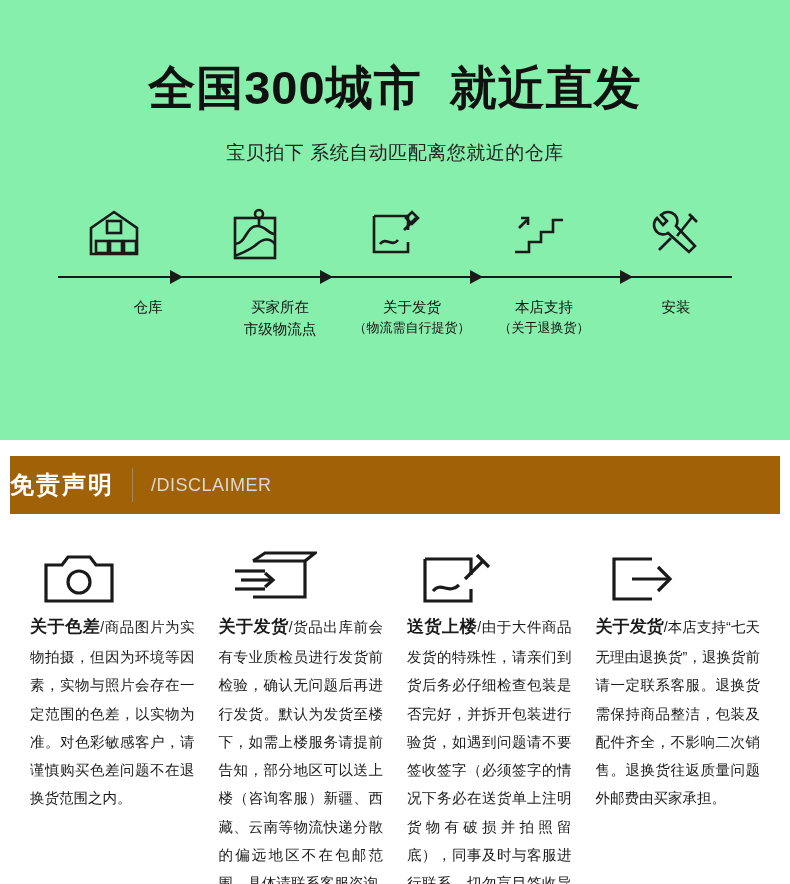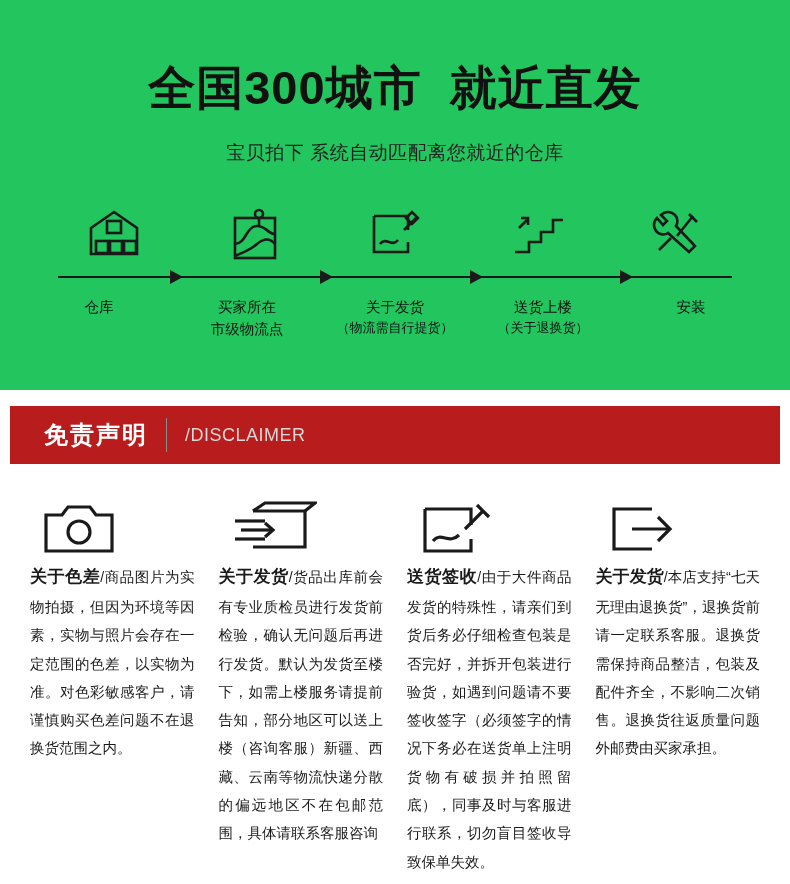--- a/index.html
+++ b/index.html
@@ -15,22 +15,22 @@
     overflow: hidden;
   }
   .page {
     width: 790px;
     height: 884px;
     position: relative;
   }
 
   
   .shipping-banner {
-    background: #22c55e;
-    height: 390px;
+    background: #86efac;
+    height: 440px;
     position: relative;
     box-sizing: border-box;
   }
   .banner-title {
     text-align: center;
     font-size: 47px;
     font-weight: bold;
     letter-spacing: 1px;
     color: #111;
     padding-top: 62px;
@@ -84,44 +84,43 @@
     position: absolute;
     top: 8px;
     width: 0;
     height: 0;
     border-left: 13px solid #1a1a1a;
     border-top: 7px solid transparent;
     border-bottom: 7px solid transparent;
   }
   .labels {
     display: flex;
-    justify-content: space-between;
-    padding: 0 33px;
+    justify-content: flex-end;
+    padding: 0 48px;
     box-sizing: border-box;
     margin-top: 4px;
   }
   .label-col {
     width: 132px;
     text-align: center;
     font-size: 14.5px;
     line-height: 1.55;
     color: #111;
   }
   .label-col .sub {
     font-size: 13px;
   }
 
   
   .disclaimer-head {
-    background: #b91c1c;
+    background: #a16207;
     height: 58px;
     margin: 16px 10px 0 10px;
     display: flex;
     align-items: center;
-    padding-left: 34px;
     box-sizing: border-box;
   }
   .dis-cn {
     color: #ffffff;
     font-size: 24px;
     font-weight: bold;
     letter-spacing: 2px;
   }
   .dis-divider {
     width: 1px;
@@ -261,21 +260,21 @@
       </div>
       <div class="label-col">
         <div>买家所在</div>
         <div>市级物流点</div>
       </div>
       <div class="label-col">
         <div>关于发货</div>
         <div class="sub">（物流需自行提货）</div>
       </div>
       <div class="label-col">
-        <div>送货上楼</div>
+        <div>本店支持</div>
         <div class="sub">（关于退换货）</div>
       </div>
       <div class="label-col">
         <div>安装</div>
         <div class="sub"></div>
       </div>
     </div>
   </div>
 
   <div class="disclaimer-head">
@@ -324,21 +323,21 @@
           <g fill="none" stroke="#1a1a1a" stroke-width="3.2">
             <path d="M6 8 L52 8 L52 24"></path>
             <path d="M6 8 L6 50 L52 50 L52 38"></path>
             <path d="M14 40 C22 30 30 44 40 34"></path>
             <path d="M64 10 L46 28"></path>
             <path d="M58 4 L70 16"></path>
           </g>
         </svg>
       </div>
       <div class="col-text">
-        <b>送货签收</b><span class="slash">/</span><span>由于大件商品发货的特殊性，请亲们到货后务必仔细检查包装是否完好，并拆开包装进行验货，如遇到问题请不要签收签字（必须签字的情况下务必在送货单上注明货物有破损并拍照留底），同事及时与客服进行联系，切勿盲目签收导致保单失效。</span>
+        <b>送货上楼</b><span class="slash">/</span><span>由于大件商品发货的特殊性，请亲们到货后务必仔细检查包装是否完好，并拆开包装进行验货，如遇到问题请不要签收签字（必须签字的情况下务必在送货单上注明货物有破损并拍照留底），同事及时与客服进行联系，切勿盲目签收导致保单失效。</span>
       </div>
     </div>
 
     <div class="col">
       <div class="col-icon">
         <svg width="72" height="56" viewBox="0 0 72 56">
           <g fill="none" stroke="#1a1a1a" stroke-width="3.2">
             <path d="M44 8 L6 8 L6 48 L44 48"></path>
             <path d="M24 28 L62 28"></path>
             <path d="M50 16 L62 28 L50 40"></path>

